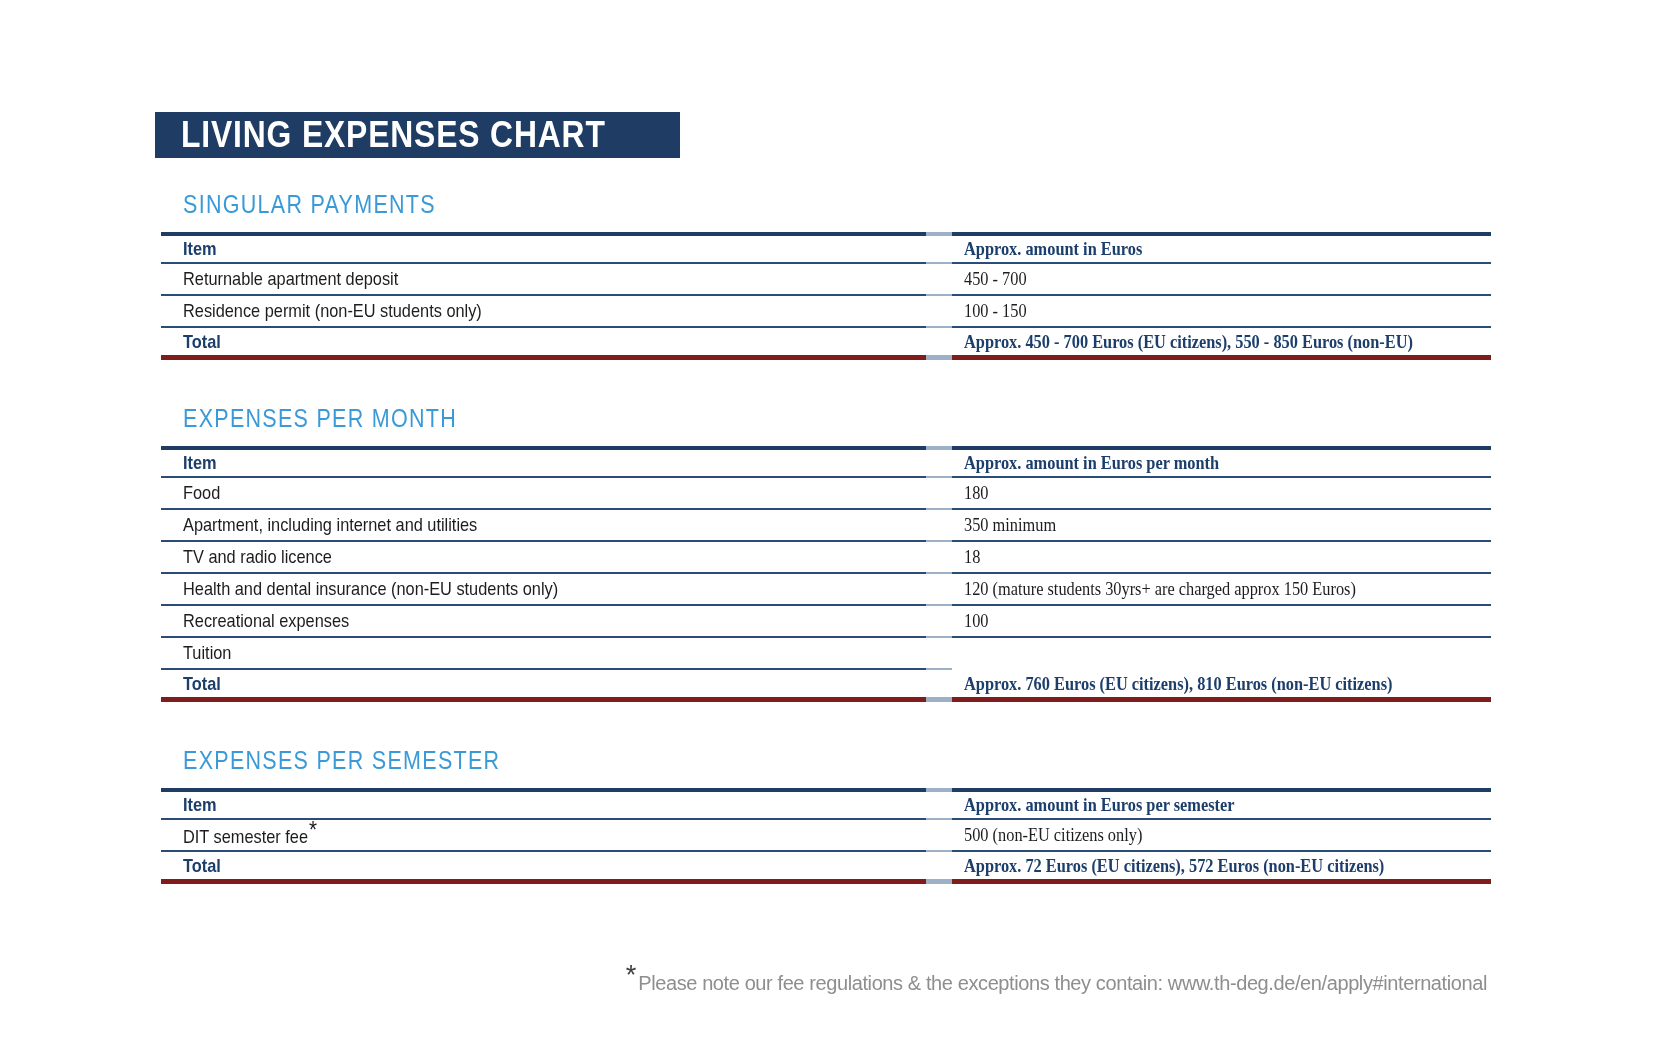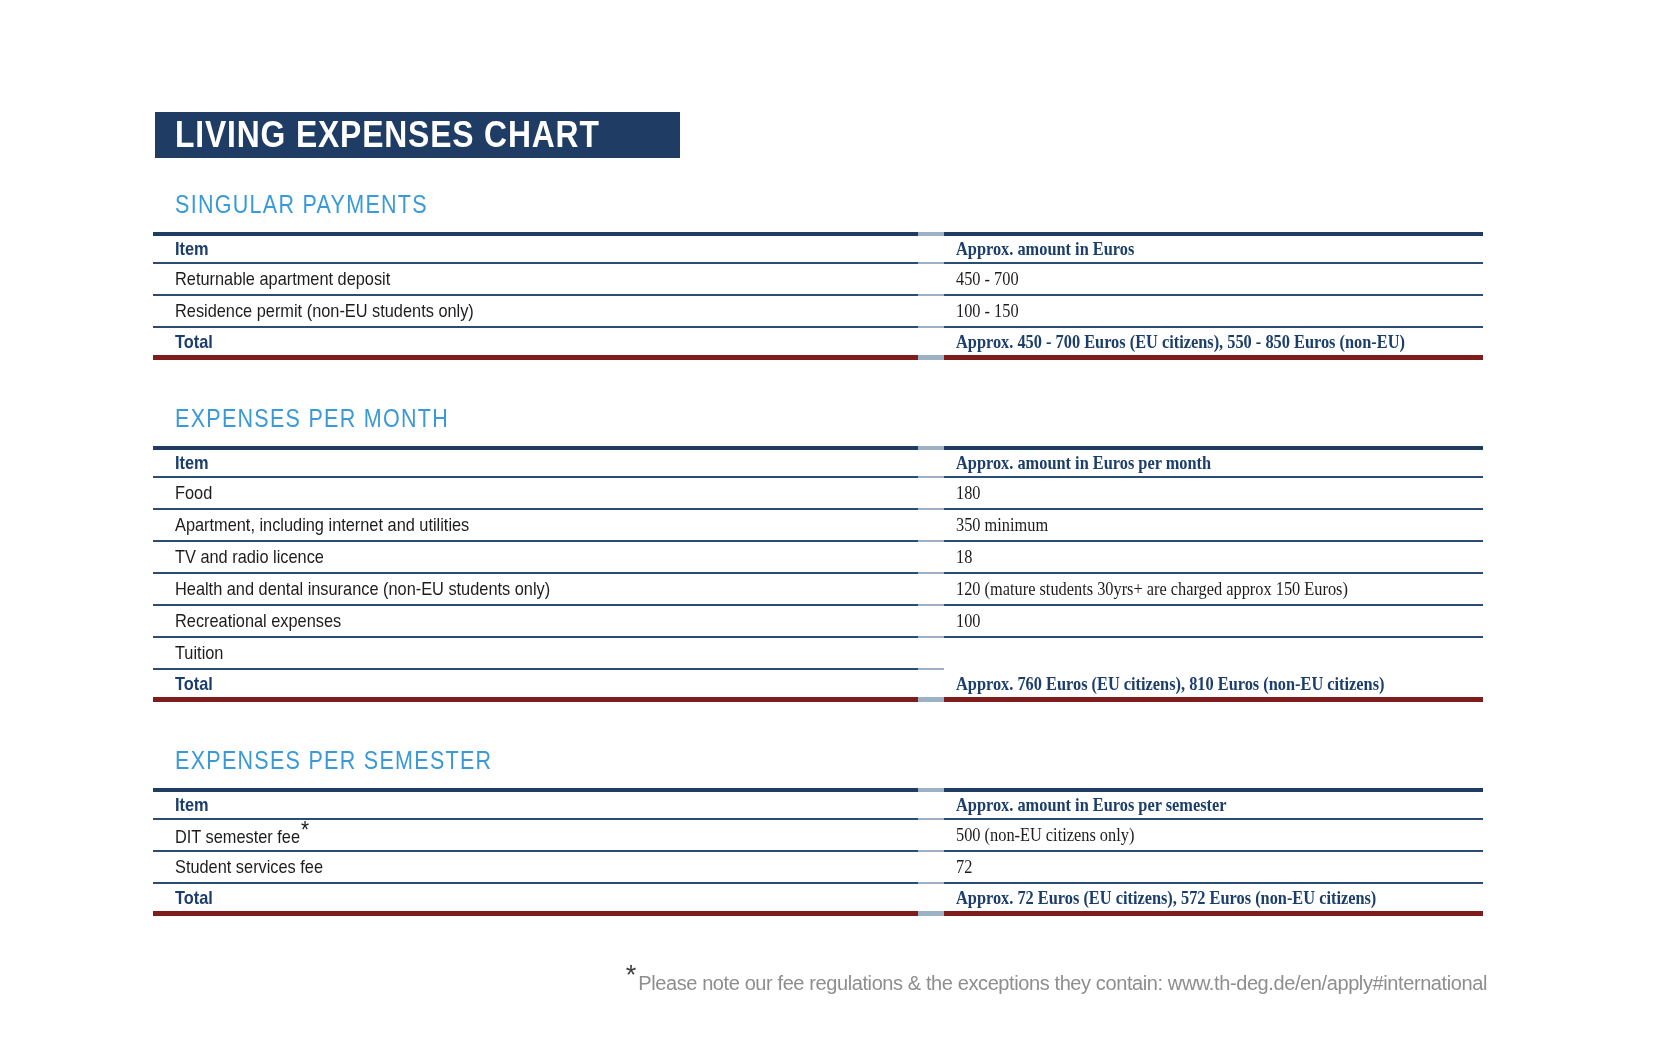--- a/index.html
+++ b/index.html
@@ -5,25 +5,25 @@
   html,body { margin:0; padding:0; background:#ffffff; }
   .page {
     position:relative; width:1667px; height:1042px; background:#ffffff; overflow:hidden;
     font-family:"Liberation Sans", sans-serif; color:#1d1d1f;
   }
   
   .tx { display:inline-block; transform:scaleX(0.86); transform-origin:0 50%; white-space:nowrap; }
 
   .title-bar {
     position:absolute; left:155px; top:112px; width:525px; height:46px;
-    background:#1e3c64; display:flex; align-items:center; padding-left:20px; box-sizing:border-box;
+    background:#1e3c64; display:flex; align-items:center; padding-left:20px; box-sizing:border-box;justify-content:center;
   }
   .title-bar .tx { color:#ffffff; font-size:37px; font-weight:bold; letter-spacing:1px; }
 
-  #sections { position:absolute; left:153px; top:190px; width:1330px; }
+  #sections { position:absolute; left:161px; top:190px; width:1330px; }
   .section + .section { margin-top:44px; }
 
   .heading { height:30px; margin-bottom:12px; padding-left:22px; }
   .heading .tx { font-size:25px; color:#3a9ad7; letter-spacing:1.5px; }
 
   .table { width:100%; }
   .row { display:flex; width:100%; height:32px; }
   .row .c {
     box-sizing:border-box; height:100%; display:flex; align-items:center;
     border-bottom:2px solid #2b4c77; overflow:visible;
@@ -183,29 +183,20 @@
           </div>
           <div class="row">
             <div class="c left">
               <span class="tx cell-text">DIT semester fee<span class="marker">*</span></span>
             </div>
             <div class="c gap"></div>
             <div class="c right">
               <span class="tx cell-text">500 (non-EU citizens only)</span>
             </div>
           </div>
-          <div class="row">
-            <div class="c left">
-              <span class="tx cell-text">Student services fee</span>
-            </div>
-            <div class="c gap"></div>
-            <div class="c right">
-              <span class="tx cell-text">72</span>
-            </div>
-          </div>
           <div class="row total">
             <div class="c left">
               <span class="tx cell-text b">Total</span>
             </div>
             <div class="c gap"></div>
             <div class="c right">
               <span class="tx cell-text b">Approx. 72 Euros (EU citizens), 572 Euros (non-EU citizens)</span>
             </div>
           </div>
         </div>

